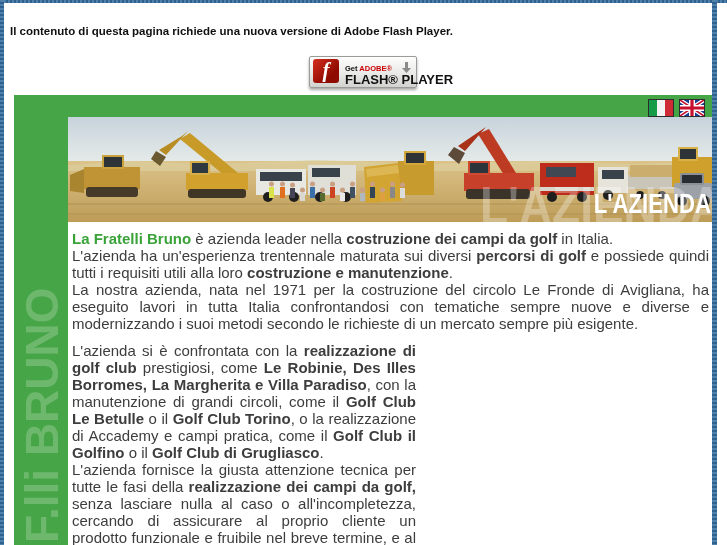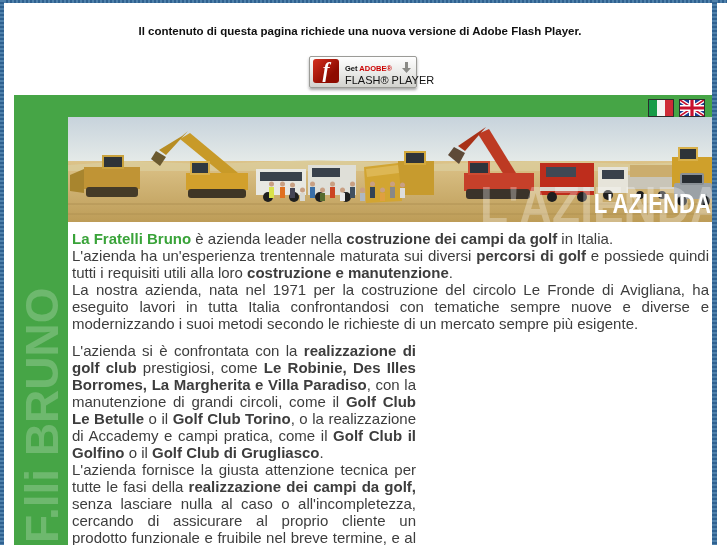--- a/index.html
+++ b/index.html
@@ -15,40 +15,40 @@
   .border-left {
     position:absolute; top:0; left:0; width:4px; height:545px;
     background:repeating-linear-gradient(180deg,#4f81ab 0 2px,#2f6190 2px 4px);
   }
   .border-right {
     position:absolute; top:0; left:712px; width:5px; height:545px;
     background:repeating-linear-gradient(180deg,#4f81ab 0 2px,#2f6190 2px 4px);
   }
   
   .flash-notice {
-    position:absolute; top:25px; left:10px; width:700px; text-align:center;
+    position:absolute; top:25px; left:10px; width:700px; 
     font-size:11.5px; font-weight:bold; color:#101010;
   }
   .flash-button {
     position:absolute; top:56px; left:309px; width:106px; height:30px;
     background:linear-gradient(#fefefe,#e9e9e7 55%,#d2d2ce);
     border:1px solid #9b9b97; border-radius:2px;
     box-shadow:0 2px 3px rgba(0,0,0,0.35); cursor:pointer;
   }
   .fb-logo {
     position:absolute; top:2px; left:3px; width:26px; height:24px;
     background:linear-gradient(135deg,#d42f1e,#8e0b00 70%);
     border-radius:3px; color:#fff; text-align:center;
     font-family:"Liberation Serif", serif; font-style:italic; font-weight:bold;
     font-size:21px; line-height:23px;
   }
   .fb-text { position:absolute; top:4px; left:35px; line-height:10px; white-space:nowrap; }
   .fb-line1 { font-size:7.5px; font-weight:bold; color:#111; }
   .fb-line1 .adobe { color:#cc0000; }
-  .fb-line2 { font-size:11px; font-weight:normal; color:#111; }
+  .fb-line2 { font-size:13px; font-weight:bold; color:#111; }
   .fb-arrow { position:absolute; top:3px; right:5px; }
   
   .green-panel {
     position:absolute; top:95px; left:14px; width:698px; height:450px;
     background:#46a546; overflow:hidden;
   }
   .flags { position:absolute; top:4px; right:7px; display:flex; gap:5px; }
   .flag { display:block; width:24px; height:16px; border:1px solid #2c2c2c; cursor:pointer; }
   .vbrand {
     position:absolute; top:448px; left:3px; width:315px; height:50px;

